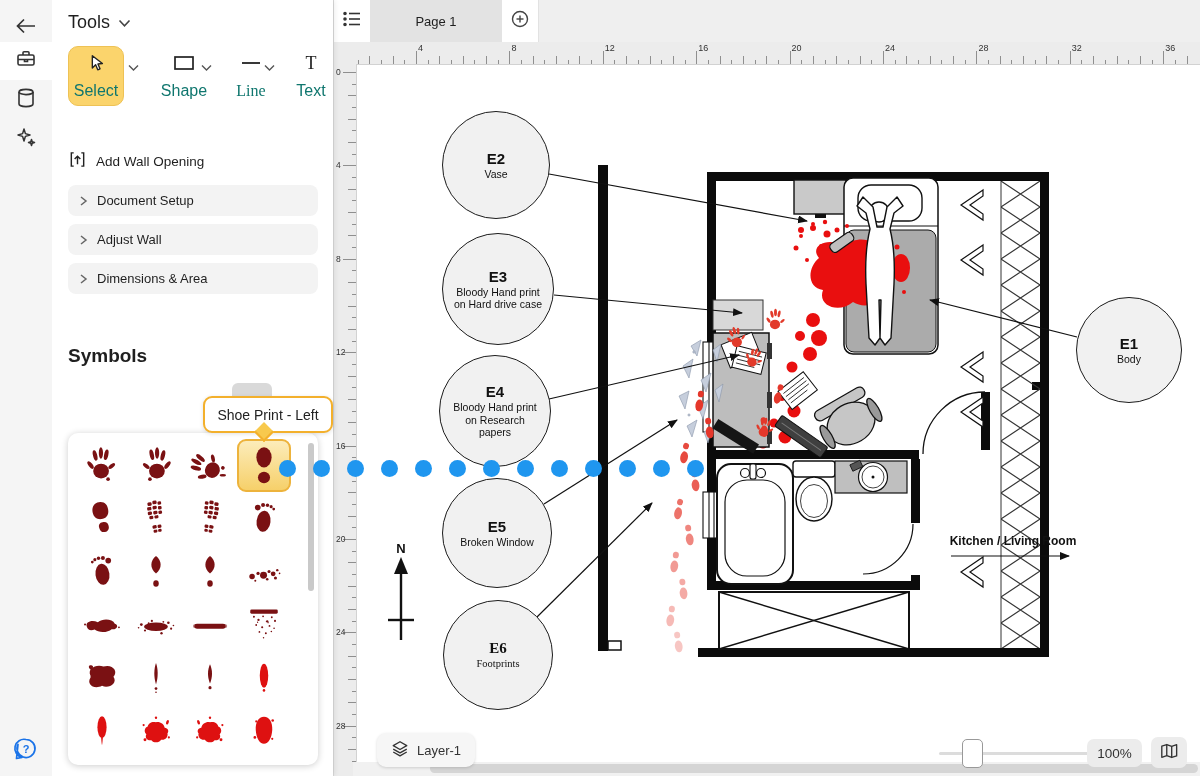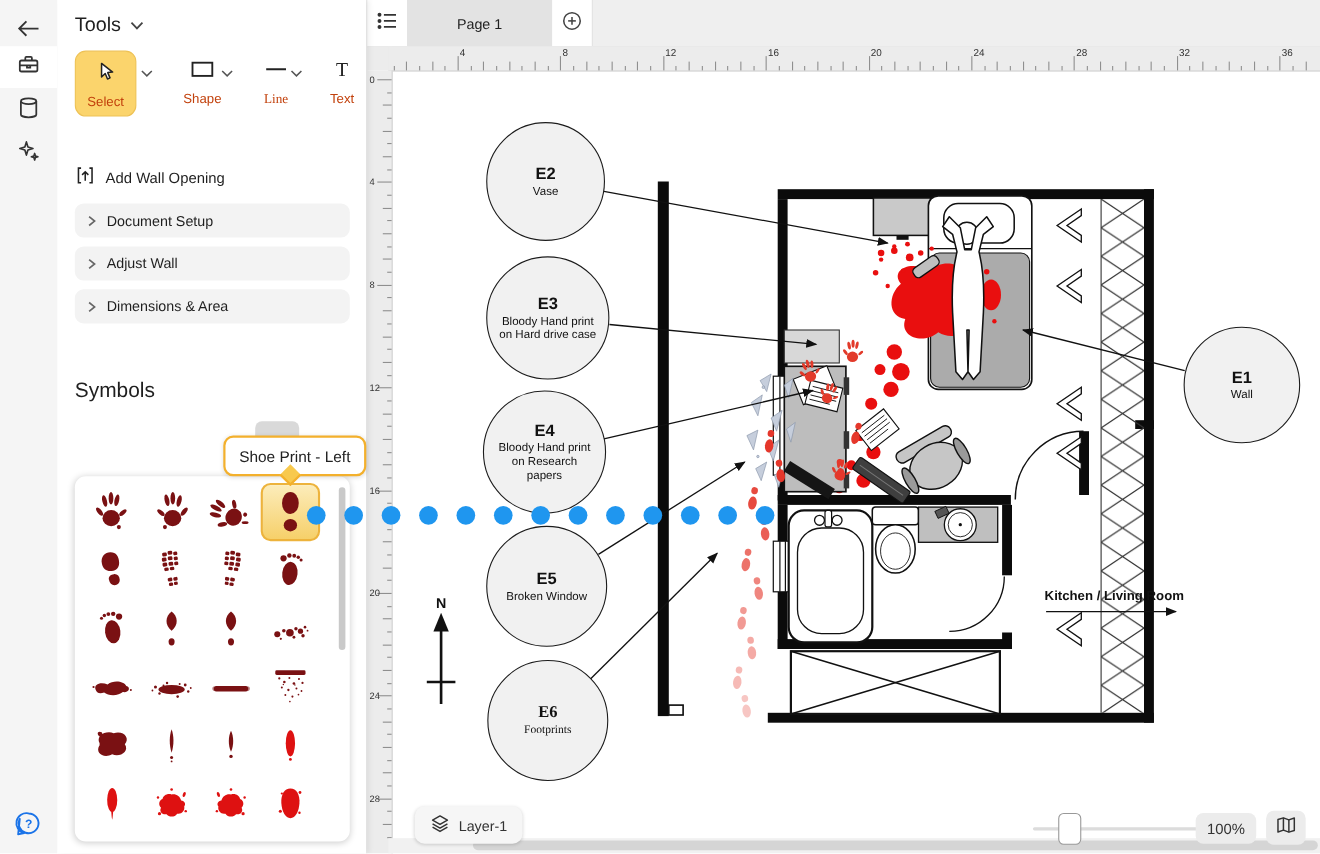--- a/index.html
+++ b/index.html
@@ -11,34 +11,34 @@
   #rail{left:0;top:0;width:52px;height:776px;background:#f5f5f5;z-index:40;}
   #rail .active-bg{left:0;top:42px;width:52px;height:38px;background:#fff;}
   .rail-ic{width:52px;height:34px;display:flex;align-items:center;justify-content:center;position:absolute;cursor:pointer;}
 
   
   #panel{left:52px;top:0;width:281px;height:776px;background:#fff;z-index:39;
          box-shadow:2px 0 5px rgba(0,0,0,.07);}
   #panel-title{left:16px;top:12px;font-size:18px;font-weight:500;display:flex;align-items:center;gap:8px;}
   #toolrow{left:16px;top:44px;width:250px;height:64px;}
   .tool{position:absolute;display:flex;flex-direction:column;align-items:center;gap:4px;cursor:pointer;}
-  .tool .tlabel{font-size:12px;color:#c2410c;}
+  .tool .tlabel{font-size:16px;color:#0f766e;}
   #tool-select{left:0;top:2px;width:54px;height:58px;background:#fbd46c;border:1px solid #eec255;
                border-radius:10px;justify-content:center;}
   #tool-shape{left:88px;top:8px;width:56px;}
   #tool-line{left:155px;top:8px;width:56px;font-family:Liberation Serif, serif;}
   #tool-text{left:218px;top:8px;width:50px;}
   .tchev{position:absolute;top:14px;}
   .actrow{position:absolute;left:16px;width:250px;height:26px;display:flex;align-items:center;gap:9px;
           font-size:13.5px;cursor:pointer;}
   .actrow .spacer{flex:1;}
   #sections{position:absolute;left:16px;top:185px;width:250px;}
   .secbar{height:31px;background:#f3f3f3;border-radius:8px;margin-bottom:8px;display:flex;
           align-items:center;padding-left:11px;gap:9px;font-size:13px;cursor:pointer;}
-  #symbols-head{left:16px;top:345px;font-size:19px;font-weight:400;}
+  #symbols-head{left:16px;top:345px;font-size:19px;font-weight:700;}
   #symsearch{left:16px;top:384px;width:250px;height:30px;}
   #symsearch input{width:100%;height:100%;box-sizing:border-box;border:none;background:#f3f3f3;
           border-radius:6px;padding:0 12px;font-size:12.5px;color:#444;font-family:"Liberation Sans",sans-serif;outline:none;}
   #symsearch input::placeholder{color:#9a9a9a;}
   #symfilter{left:180px;top:383px;width:40px;height:31px;background:#d9d9d9;border-radius:6px;}
   #symgrid-card{left:16px;top:433px;width:250px;height:332px;background:#fff;border-radius:10px;
           box-shadow:0 1px 7px rgba(0,0,0,.2);overflow:hidden;}
   #symgrid{position:absolute;left:7px;top:6px;display:grid;grid-template-columns:repeat(4,54px);grid-auto-rows:53px;}
   .sym{display:flex;align-items:center;justify-content:center;cursor:pointer;border-radius:9px;}
   .sym.sel{background:linear-gradient(#fcecba,#f6d06a);border:2px solid #edb33c;box-sizing:border-box;}
@@ -988,21 +988,21 @@
       <div class="ev" style="left: 108px; top: 478px; width: 110px; height: 110px;">
         <span class="evid">E5</span>
         <span class="evlab">Broken Window</span>
       </div>
       <div class="ev" style="left: 109px; top: 600px; width: 110px; height: 110px; font-family: Liberation Serif, serif;">
         <span class="evid">E6</span>
         <span class="evlab">Footprints</span>
       </div>
       <div class="ev" style="left: 742px; top: 297px; width: 106px; height: 106px;">
         <span class="evid">E1</span>
-        <span class="evlab">Wall</span>
+        <span class="evlab">Body</span>
       </div>
     </div>
 
   <div id="layerbtn" class="abs">
     <span>
       <svg width="18" height="19" viewBox="0 0 20 20" fill="none" stroke="#333" stroke-width="1.5" stroke-linejoin="round">
           <path d="M10 2.5 L17.5 6.8 L10 11.1 L2.5 6.8 Z"></path>
           <path d="M2.5 10.6 L10 14.9 L17.5 10.6"></path>
           <path d="M2.5 13.9 L10 18.2 L17.5 13.9"></path>
         </svg>

